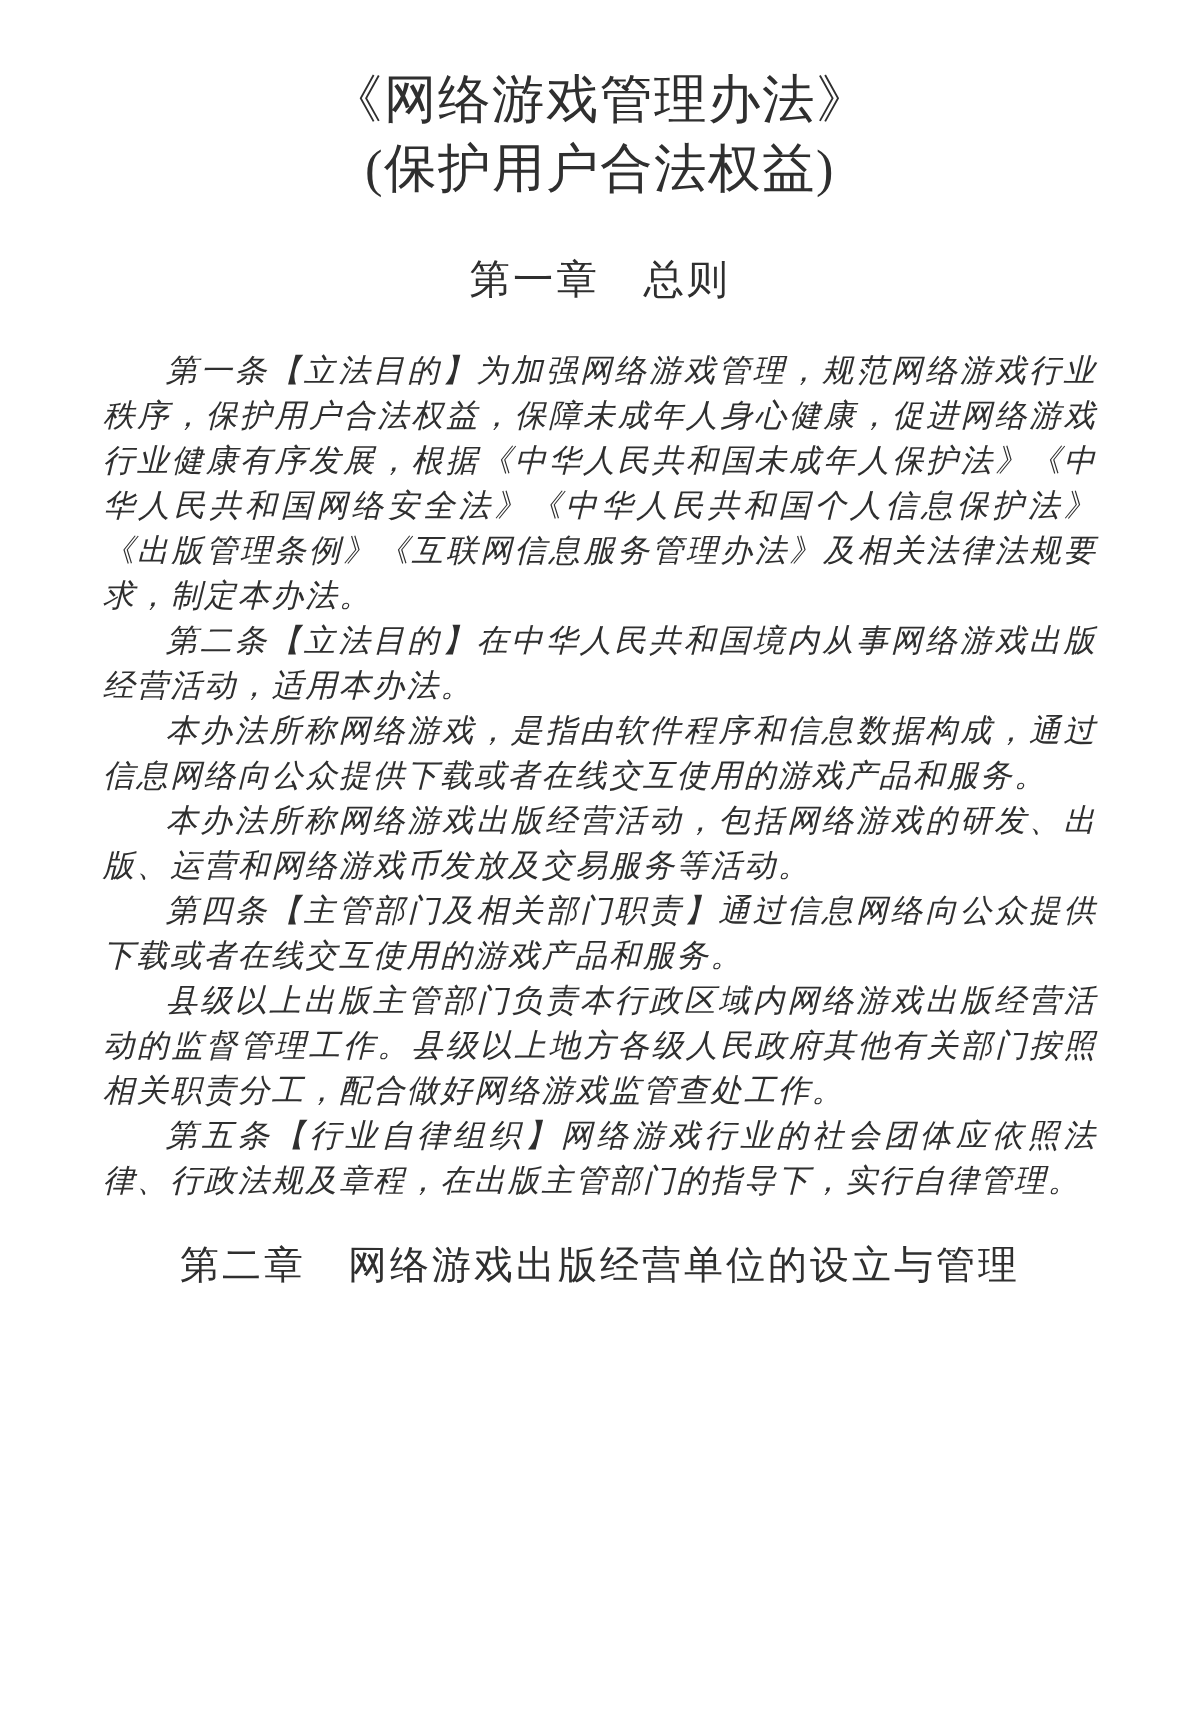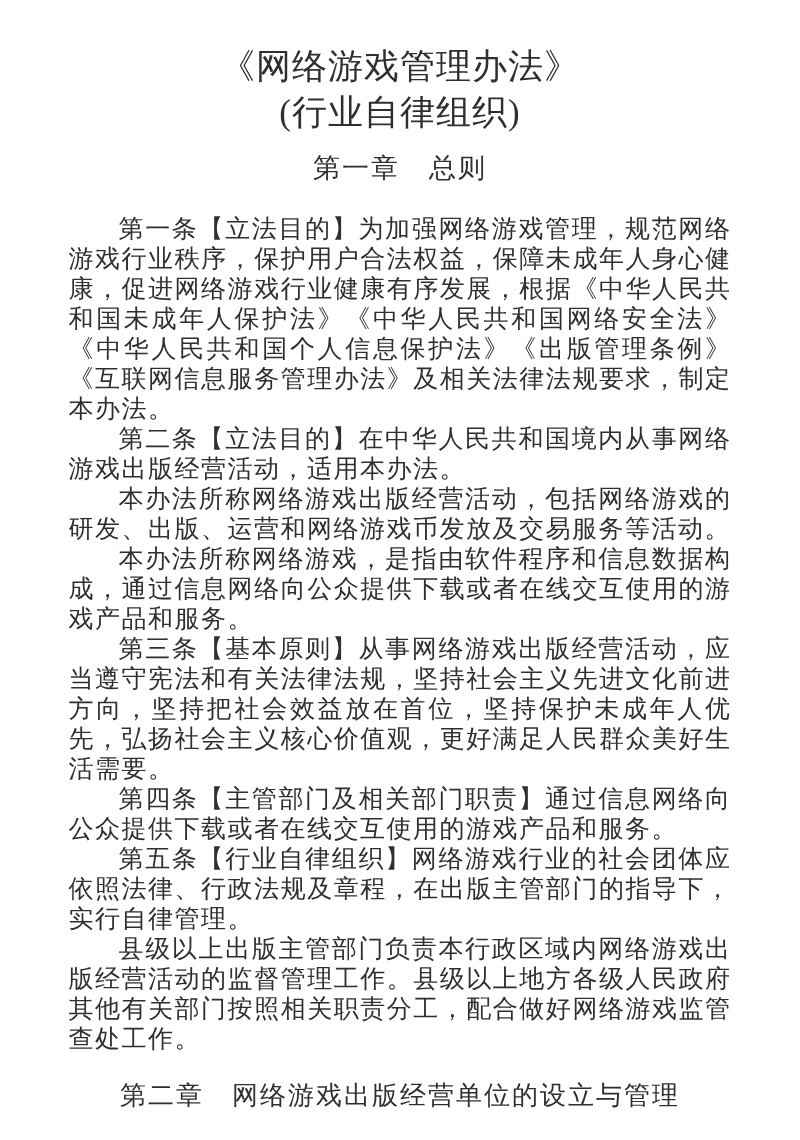--- a/index.html
+++ b/index.html
@@ -28,57 +28,57 @@
     margin: 0;
   }
   .chapter-heading {
     text-align: center;
     font-size: 27px;
     font-weight: 400;
     letter-spacing: 2px;
     margin: 0;
   }
   .chapter-heading.first {
-    margin-top: 14px;
+    margin-top: 32px;
   }
   .chapter-heading.second {
     margin-top: 24px;
     font-size: 26px;
   }
   .body-text {
     margin-top: 28px;
   }
   .body-text p {
     margin: 0;
-    font-size: 25px;
+    font-size: 21px;
     line-height: 30px;
     letter-spacing: 1.5px;
     text-indent: 2em;
     text-align: justify;
     text-justify: inter-character;
+    font-style: italic;
   }
 </style>
 </head>
 <body>
 
 <div class="page">
 
   <h1 class="doc-title">
     <span style="display:block">《网络游戏管理办法》</span>
-    <span style="display:block">(行业自律组织)</span>
+    <span style="display:block">(保护用户合法权益)</span>
   </h1>
 
   <h2 class="chapter-heading first">第一章　总则</h2>
 
   <div class="body-text">
     <p>第一条【立法目的】为加强网络游戏管理，规范网络游戏行业秩序，保护用户合法权益，保障未成年人身心健康，促进网络游戏行业健康有序发展，根据《中华人民共和国未成年人保护法》《中华人民共和国网络安全法》《中华人民共和国个人信息保护法》《出版管理条例》《互联网信息服务管理办法》及相关法律法规要求，制定本办法。</p>
     <p>第二条【立法目的】在中华人民共和国境内从事网络游戏出版经营活动，适用本办法。</p>
+    <p>本办法所称网络游戏，是指由软件程序和信息数据构成，通过信息网络向公众提供下载或者在线交互使用的游戏产品和服务。</p>
     <p>本办法所称网络游戏出版经营活动，包括网络游戏的研发、出版、运营和网络游戏币发放及交易服务等活动。</p>
-    <p>本办法所称网络游戏，是指由软件程序和信息数据构成，通过信息网络向公众提供下载或者在线交互使用的游戏产品和服务。</p>
-    <p>第三条【基本原则】从事网络游戏出版经营活动，应当遵守宪法和有关法律法规，坚持社会主义先进文化前进方向，坚持把社会效益放在首位，坚持保护未成年人优先，弘扬社会主义核心价值观，更好满足人民群众美好生活需要。</p>
     <p>第四条【主管部门及相关部门职责】通过信息网络向公众提供下载或者在线交互使用的游戏产品和服务。</p>
+    <p>县级以上出版主管部门负责本行政区域内网络游戏出版经营活动的监督管理工作。县级以上地方各级人民政府其他有关部门按照相关职责分工，配合做好网络游戏监管查处工作。</p>
     <p>第五条【行业自律组织】网络游戏行业的社会团体应依照法律、行政法规及章程，在出版主管部门的指导下，实行自律管理。</p>
-    <p>县级以上出版主管部门负责本行政区域内网络游戏出版经营活动的监督管理工作。县级以上地方各级人民政府其他有关部门按照相关职责分工，配合做好网络游戏监管查处工作。</p>
   </div>
 
   <h2 class="chapter-heading second">第二章　网络游戏出版经营单位的设立与管理</h2>
 
 </div>
 
 </body></html>

